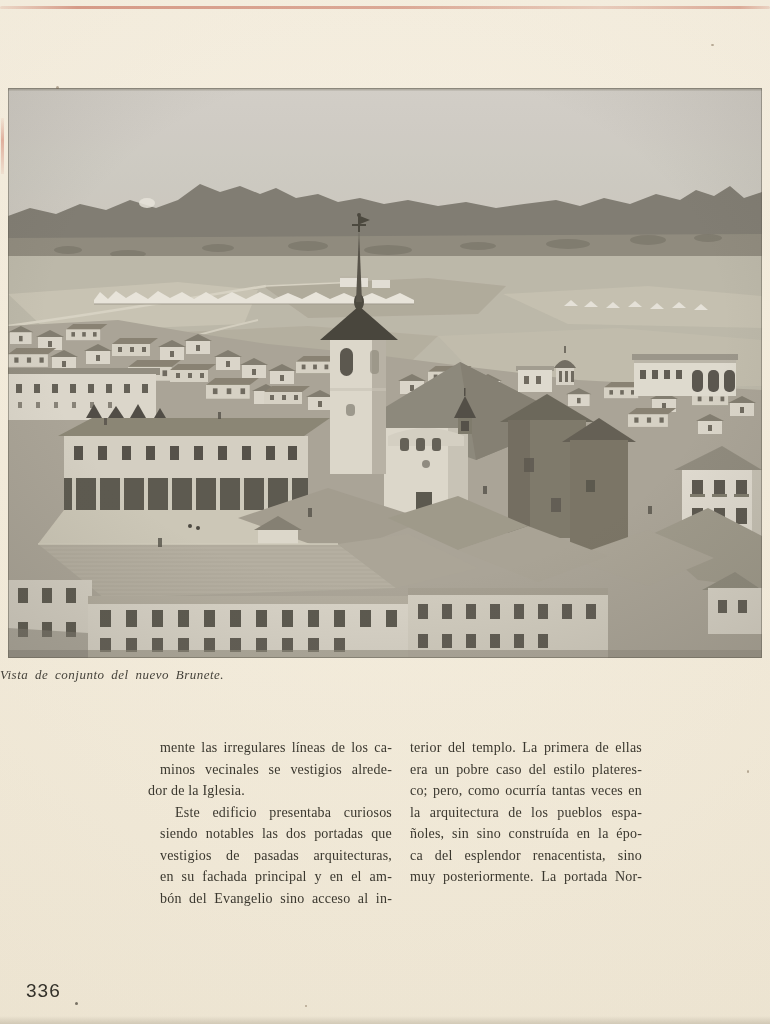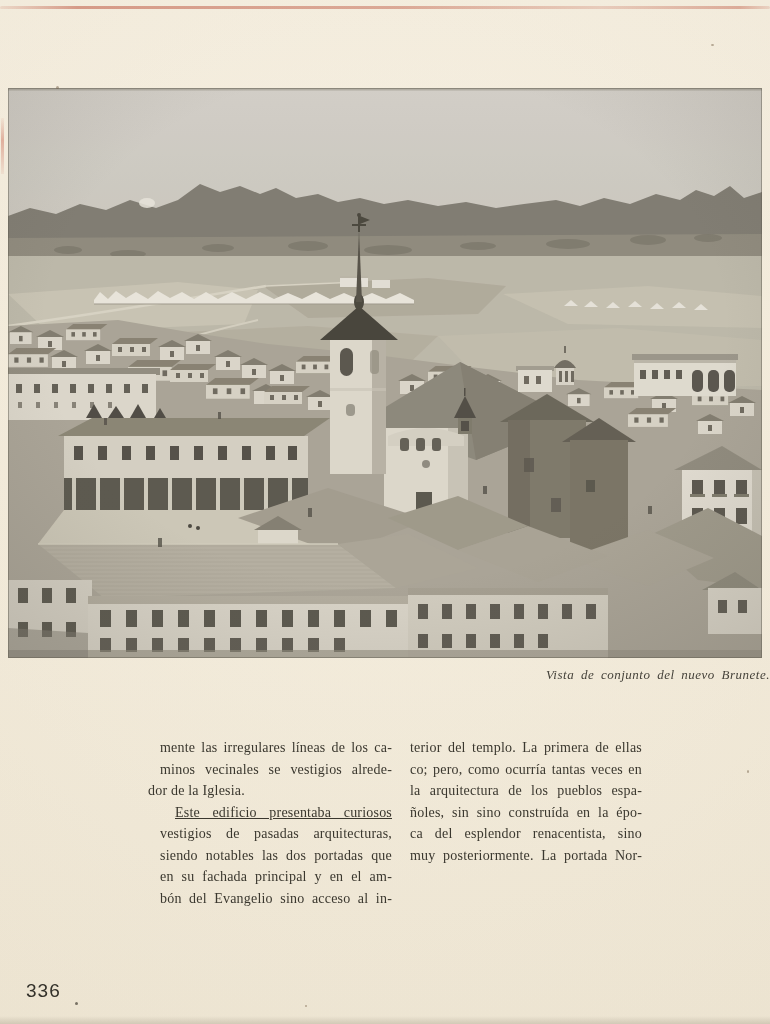--- a/index.html
+++ b/index.html
@@ -10,29 +10,29 @@
         background:radial-gradient(120% 90% at 50% 38%,rgba(255,252,242,.25) 0%,rgba(214,201,176,.12) 80%,rgba(190,176,148,.22) 100%);}
   .scan-top-line{position:absolute;left:0;right:0;top:6px;height:3px;z-index:3;
         background:linear-gradient(90deg,rgba(185,74,51,.12),rgba(185,74,51,.5) 10%,rgba(185,74,51,.42) 52%,rgba(185,74,51,.2) 78%,rgba(185,74,51,.4) 96%,rgba(185,74,51,.15));border-radius:2px;}
   .scan-left-mark{position:absolute;left:1px;top:118px;width:3px;height:56px;z-index:3;
         background:linear-gradient(180deg,rgba(195,85,62,.05),rgba(195,85,62,.4) 40%,rgba(195,85,62,.08));}
   .bottom-strip{position:absolute;left:0;right:0;bottom:0;height:8px;z-index:3;
         background:linear-gradient(180deg,rgba(140,131,112,0),rgba(140,131,112,.28));}
   .photo-figure{position:absolute;left:8px;top:88px;width:754px;height:570px;margin:0;z-index:2;}
   .photo-figure svg{display:block;}
   .photo-caption{position:absolute;left:0;top:666px;width:770px;z-index:2;
-        text-align:right;font:italic 13px/17px "Liberation Serif",serif;
+        text-align:left;font:italic 13px/17px "Liberation Serif",serif;
         color:#45423a;letter-spacing:.5px;word-spacing:3px;}
   .article{position:absolute;left:148px;top:737px;width:494px;z-index:2;
         display:flex;gap:6px;}
   .col{width:244px;}
   .line{font:14px/21.5px "Liberation Serif",serif;color:#3a372e;height:21.5px;
         overflow:hidden;text-align:justify;letter-spacing:.2px;}
   .line.just{text-align-last:justify;margin-left:12px;}
-  .line.ind{text-indent:15px;text-decoration:underline;}
+  .line.ind{text-indent:15px;}
   .page-number{position:absolute;left:26px;top:980px;z-index:2;
         font-family:"Liberation Sans",sans-serif;font-weight:400;font-size:19px;
         color:#33312a;letter-spacing:1px;}
   .number-dot{position:absolute;left:75px;top:1002px;width:3px;height:3px;border-radius:50%;
         background:rgba(70,64,52,.7);z-index:2;}
   .speck{position:absolute;border-radius:50%;background:rgba(118,98,74,.5);z-index:3;}
 </style>
 </head>
 <body>
 
@@ -411,27 +411,28 @@
   </figure>
 
   <div class="photo-caption">Vista de conjunto del nuevo Brunete.</div>
 
   <div class="article">
     <div class="col">
         <div class="line just">mente las irregulares líneas de los ca-</div>
         <div class="line just">minos vecinales se vestigios alrede-</div>
         <div class="line">dor de la Iglesia.</div>
         <div class="line just ind">Este edificio presentaba curiosos</div>
+        <div class="line just">siendo notables las dos portadas que</div>
         <div class="line just">vestigios de pasadas arquitecturas,</div>
-        <div class="line just">siendo notables las dos portadas que</div>
         <div class="line just">en su fachada principal y en el am-</div>
         <div class="line just">bón del Evangelio sino acceso al in-</div>
       </div>
     <div class="col">
         <div class="line just">terior del templo. La primera de ellas</div>
+        <div class="line just">era un pobre caso del estilo plateres-</div>
         <div class="line just">co; pero, como ocurría tantas veces en</div>
         <div class="line just">la arquitectura de los pueblos espa-</div>
         <div class="line just">ñoles, sin sino construída en la épo-</div>
         <div class="line just">ca del esplendor renacentista, sino</div>
         <div class="line just">muy posteriormente. La portada Nor-</div>
       </div>
   </div>
 
   <div class="page-number">336</div>
   <div class="number-dot"></div>

